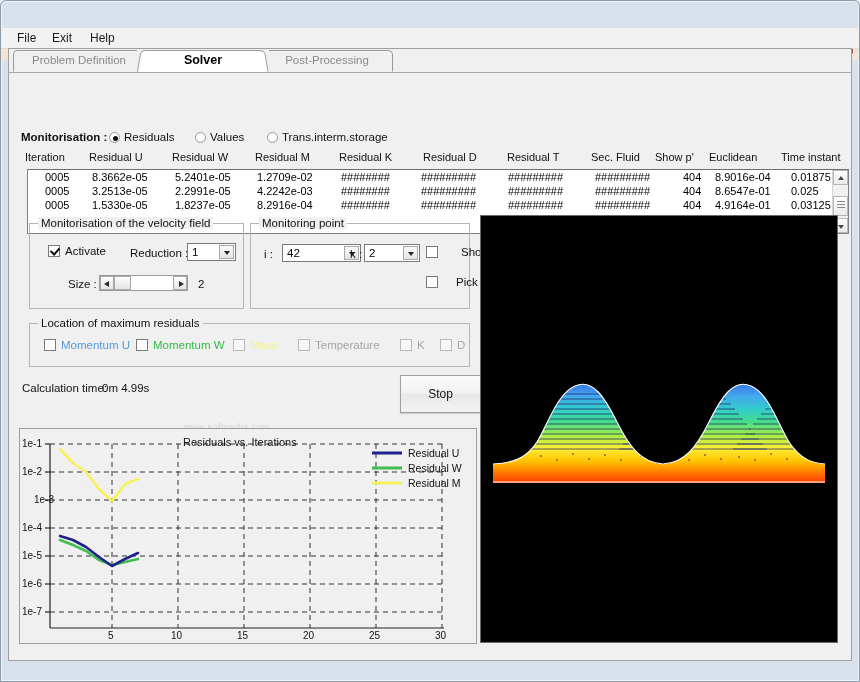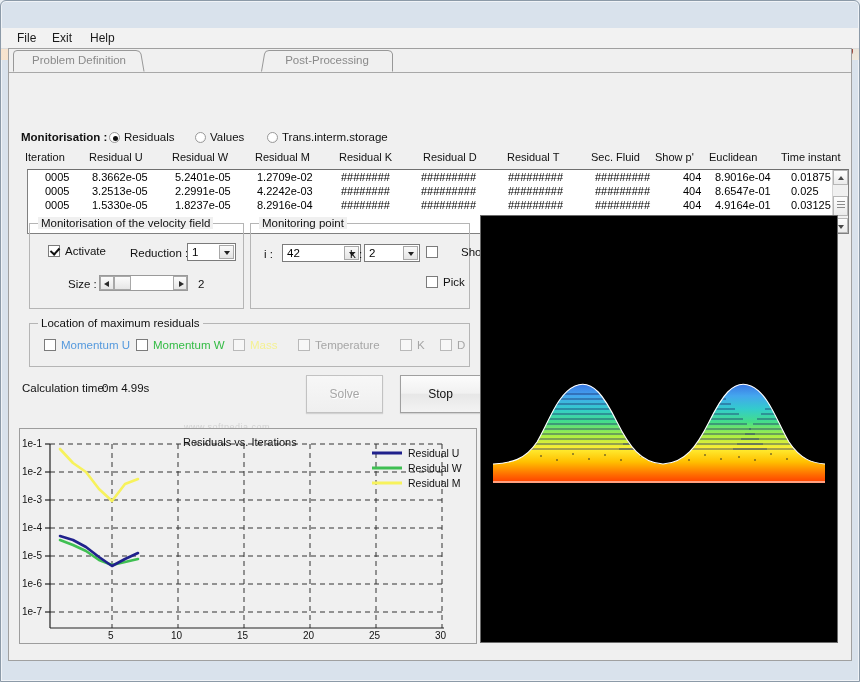--- a/index.html
+++ b/index.html
@@ -187,20 +187,27 @@
 
   <div class="client">
 
     <div class="tabstrip">
       <div class="tab" style="left:4px;width:132px">
         <svg class="tl" viewBox="0 0 132 22" preserveAspectRatio="none">
           <path d="M0.5,21.5 L0.5,4 Q0.5,0.5 4,0.5 L123,0.5 Q127,0.5 128,4 L131,21.5" fill="#f0f0f0" stroke="#989898"></path>
         </svg>
         <span style="position:relative">Problem Definition</span>
       </div>
+      <div class="tab sel" style="left:128px;width:132px;z-index:3">
+        <svg class="tl" viewBox="0 0 132 23" preserveAspectRatio="none">
+          <path d="M0.5,22.5 L3.5,4 Q4,0.5 8,0.5 L123,0.5 Q127,0.5 128,4 L131,22.5" fill="#ffffff" stroke="#989898"></path>
+          <line x1="4" y1="22.5" x2="128" y2="22.5" stroke="#ffffff" stroke-width="2"></line>
+        </svg>
+        <span style="position:relative">Solver</span>
+      </div>
       <div class="tab" style="left:252px;width:132px">
         <svg class="tl" viewBox="0 0 132 22" preserveAspectRatio="none">
           <path d="M0.5,21.5 L3.5,4 Q4,0.5 8,0.5 L127,0.5 Q131,0.5 131.5,4 L131.5,21.5" fill="#f0f0f0" stroke="#989898"></path>
         </svg>
         <span style="position:relative">Post-Processing</span>
       </div>
       <div class="tab-sep"></div>
     </div>
 
 
@@ -324,21 +331,21 @@
       <span class="fld" style="left:99px;top:24px">k :</span>
       <div class="combo" style="position:absolute;left:113px;top:20px;width:56px">
         <span class="cval">2</span>
         <span class="cbtn"></span>
       </div>
 
       <label class="fld" style="left:175px;top:22px;display:flex;align-items:center;gap:23px">
         <span class="cb"></span>
         <span>Show</span>
       </label>
-      <label class="fld" style="left:175px;top:52px;display:flex;align-items:center;gap:5px">
+      <label class="fld" style="left:175px;top:52px;display:flex;align-items:center;gap:18px">
         <span class="cb"></span>
         <span>Pick</span>
       </label>
     </div>
 
     <div class="gbox" style="left:20px;top:274px;width:441px;height:44px">
       <span class="gbox-title">Location of maximum residuals</span>
 
       <label class="fld" style="left:14px;top:15px;display:flex;align-items:center;gap:5px;color:#5599dd">
         <span class="cb"></span>
@@ -362,23 +369,20 @@
       </label>
       <label class="fld" style="left:410px;top:15px;display:flex;align-items:center;gap:5px;color:#a6a6a6">
         <span class="cb dis"></span>
         <span>D</span>
       </label>
     </div>
 
     <div class="fld" style="left:13px;top:333px">Calculation time:</div>
     <div class="fld" style="left:93px;top:333px">0m 4.99s</div>
 
-    <div class="btn dis" style="left:297px;top:326px;width:77px;height:38px">
-      <span class="lbl">Solve</span>
-    </div>
     <div class="btn" style="left:391px;top:326px;width:81px;height:38px">
       <span class="lbl">Stop</span>
     </div>
 
     <div class="wm" style="left:175px;top:373px">www.softpedia.com</div>
 
     <div class="viewport" style="left:471px;top:166px;width:358px;height:428px">
       <svg width="356" height="426" viewBox="0 0 356 426">
         <defs>
           <linearGradient id="rainbow" x1="0" y1="1" x2="0" y2="0">
@@ -516,21 +520,21 @@
         <line x1="352" y1="24" x2="382" y2="24" stroke="#20218c" stroke-width="3"></line>
         <line x1="352" y1="39" x2="382" y2="39" stroke="#3fbf52" stroke-width="3"></line>
         <line x1="352" y1="54" x2="382" y2="54" stroke="#f7f25c" stroke-width="3"></line>
       </svg>
 
       
       <div class="ctitle" style="left:163px;top:7px">Residuals vs. Iterations</div>
 
       <div class="ticky" style="left:2px;top:9px">1e-1</div>
       <div class="ticky" style="left:2px;top:37px">1e-2</div>
-      <div class="ticky" style="left:2px;top:65px">1e-3</div>
+      <div class="ticky" style="left:14px;top:65px">1e-3</div>
       <div class="ticky" style="left:2px;top:93px">1e-4</div>
       <div class="ticky" style="left:2px;top:121px">1e-5</div>
       <div class="ticky" style="left:2px;top:149px">1e-6</div>
       <div class="ticky" style="left:2px;top:177px">1e-7</div>
 
       <div class="tickx" style="left:88px;top:201px">5</div>
       <div class="tickx" style="left:151px;top:201px">10</div>
       <div class="tickx" style="left:217px;top:201px">15</div>
       <div class="tickx" style="left:283px;top:201px">20</div>
       <div class="tickx" style="left:349px;top:201px">25</div>

